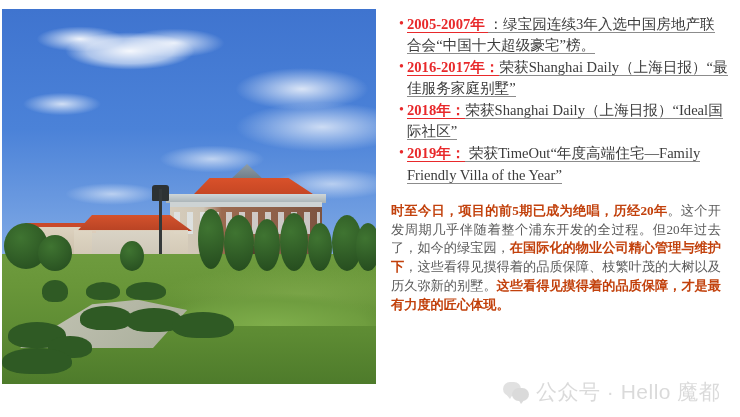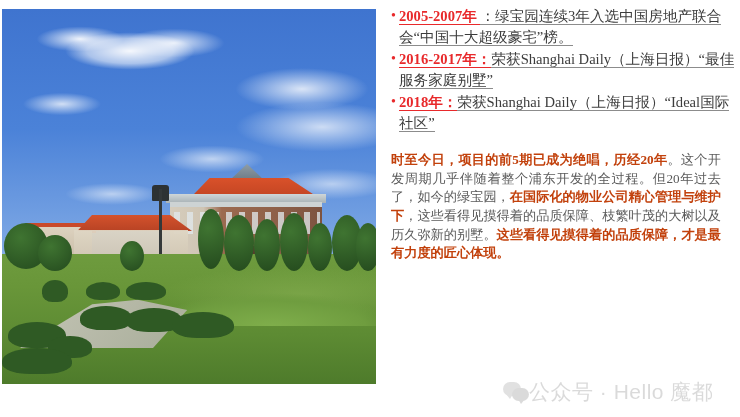--- a/index.html
+++ b/index.html
@@ -208,21 +208,21 @@
 
   
   .text-col {
     position: absolute;
     left: 391px;
     top: 6px;
     width: 345px;
   }
   .award-list {
     list-style: none;
-    margin: 0;
+    margin: 8px;
     padding: 0;
     font-family: "Liberation Serif", serif;
     font-size: 14.6px;
     line-height: 1.46;
     color: #3c3c3c;
   }
   .award-item {
     position: relative;
     padding-left: 8px;
     margin: 0 0 0.5px 0;
@@ -262,21 +262,21 @@
     font-weight: bold;
   }
 
   
   .watermark {
     position: absolute;
     left: 503px;
     top: 378px;
     display: flex;
     align-items: center;
-    gap: 0;
+    gap: 7px;
     opacity: .42;
     pointer-events: none;
   }
   .wm-icon {
     position: relative;
     width: 26px;
     height: 22px;
     flex: none;
   }
   .wm-b1 {
@@ -383,20 +383,23 @@
     <ul class="award-list">
       <li class="award-item">
         <span class="yr">2005-2007年 </span><span class="bd">：绿宝园连续3年入选中国房地产联合会“中国十大超级豪宅”榜。</span>
       </li>
       <li class="award-item">
         <span class="yr">2016-2017年：</span><span class="bd">荣获Shanghai Daily（上海日报）“最佳服务家庭别墅”</span>
       </li>
       <li class="award-item">
         <span class="yr">2018年：</span><span class="bd">荣获Shanghai Daily（上海日报）“Ideal国际社区”</span>
       </li>
+      <li class="award-item">
+        <span class="yr">2019年：</span><span class="bd"> 荣获TimeOut“年度高端住宅—Family Friendly Villa of the Year”</span>
+      </li>
     </ul>
 
     <p class="para"><span class="hl">时至今日，项目的前5期已成为绝唱，历经20年</span><span>。这个开发周期几乎伴随着整个浦东开发的全过程。但20年过去了，如今的绿宝园，</span><span class="hl">在国际化的物业公司精心管理与维护下</span><span>，这些看得见摸得着的品质保障、枝繁叶茂的大树以及历久弥新的别墅。</span><span class="hl">这些看得见摸得着的品质保障，才是最有力度的匠心体现。</span></p>
 
   </div>
 
   <div class="watermark">
     <span class="wm-icon">
       <span class="wm-b1"></span>
       <span class="wm-b2"></span>

